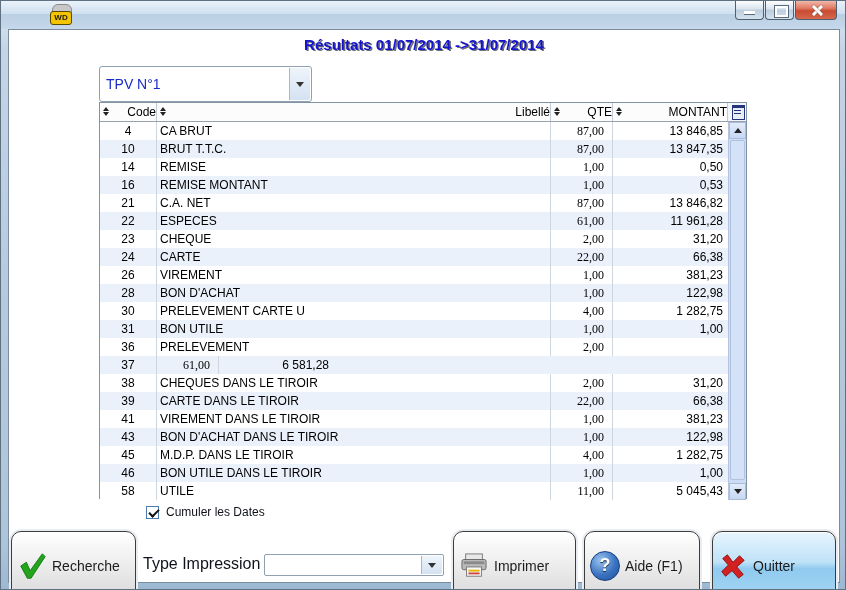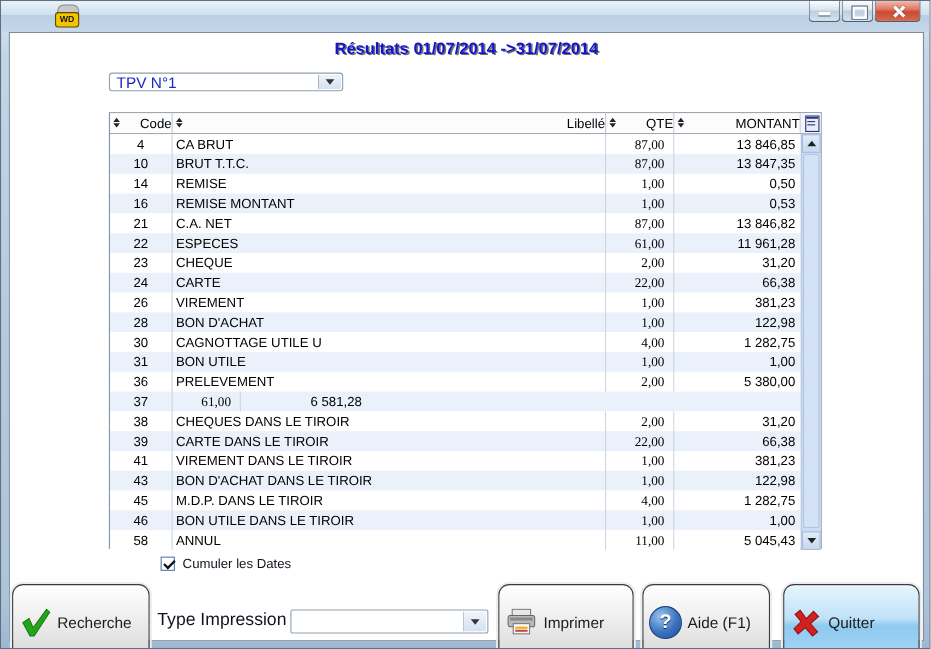--- a/index.html
+++ b/index.html
@@ -24,21 +24,21 @@
   .glyph-close{position:absolute;left:15px;top:4px;width:12px;height:10px;}
   .glyph-close:before,.glyph-close:after{content:"";position:absolute;left:5px;top:-1px;width:3px;height:13px;background:#fff;box-shadow:0 0 1px #5a1a10;}
   .glyph-close:before{transform:rotate(45deg);}
   .glyph-close:after{transform:rotate(-45deg);}
   
   .panel{position:absolute;left:7px;top:28px;width:832px;height:554px;background:#ffffff;border:1px solid #7d8c9b;box-sizing:border-box;}
   .page-title{position:absolute;left:0;top:6px;width:100%;text-align:center;
     font-size:15px;font-weight:bold;color:#1414cf;text-shadow:1.4px 1.4px 0 #6f6f6f;letter-spacing:0px;}
   
   .combo{position:absolute;box-sizing:border-box;background:#fff;border:1px solid #8fa0b0;border-radius:3px;}
-  .combo-tpv{left:90px;top:36px;width:213px;height:17px;}
+  .combo-tpv{left:90px;top:36px;width:213px;height:36px;}
   .combo-value{position:absolute;left:6px;top:0;height:100%;display:flex;align-items:center;font-size:14px;color:#1a2ac8;}
   .combo-arrow{position:absolute;right:1px;top:1px;bottom:1px;width:20px;border-left:1px solid #a8b8cc;border-radius:0 2px 2px 0;
     background:linear-gradient(180deg,#eef4fb 0%,#d4e2f2 100%);display:flex;align-items:center;justify-content:center;}
   .tri-down{width:0;height:0;border-left:4px solid transparent;border-right:4px solid transparent;border-top:5px solid #333;}
   
   .table{position:absolute;left:90px;top:72px;width:648px;height:397px;border:1px solid #8293a4;box-sizing:border-box;background:#fff;}
   .thead{display:flex;height:18px;border-bottom:1px solid #98a2ae;background:#fcfcfc;}
   .hcell{position:relative;box-sizing:border-box;border-right:1px solid #c3cad2;font-size:12px;color:#000;
     display:flex;align-items:center;justify-content:flex-end;}
   .sort-icon{position:absolute;left:1px;top:2px;width:9px;height:13px;display:flex;flex-direction:column;align-items:center;justify-content:center;gap:1px;}
@@ -220,35 +220,34 @@
               <div class="tcell c-montant">381,23</div>
             </div>
             <div class="trow alt">
               <div class="tcell c-code">28</div>
               <div class="tcell c-libelle">BON D'ACHAT</div>
               <div class="tcell c-qte">1,00</div>
               <div class="tcell c-montant">122,98</div>
             </div>
             <div class="trow">
               <div class="tcell c-code">30</div>
-              <div class="tcell c-libelle">CAGNOTTAGE UTILE U</div>
+              <div class="tcell c-libelle">PRELEVEMENT CARTE U</div>
               <div class="tcell c-qte">4,00</div>
               <div class="tcell c-montant">1 282,75</div>
             </div>
             <div class="trow alt">
               <div class="tcell c-code">31</div>
               <div class="tcell c-libelle">BON UTILE</div>
               <div class="tcell c-qte">1,00</div>
               <div class="tcell c-montant">1,00</div>
             </div>
             <div class="trow">
               <div class="tcell c-code">36</div>
               <div class="tcell c-libelle">PRELEVEMENT</div>
               <div class="tcell c-qte">2,00</div>
-              <div class="tcell c-montant">5 380,00</div>
             </div>
             <div class="trow alt">
               <div class="tcell c-code">37</div>
               <div class="tcell c-qte">61,00</div>
               <div class="tcell c-montant">6 581,28</div>
             </div>
             <div class="trow">
               <div class="tcell c-code">38</div>
               <div class="tcell c-libelle">CHEQUES DANS LE TIROIR</div>
               <div class="tcell c-qte">2,00</div>
@@ -279,21 +278,21 @@
               <div class="tcell c-montant">1 282,75</div>
             </div>
             <div class="trow alt">
               <div class="tcell c-code">46</div>
               <div class="tcell c-libelle">BON UTILE DANS LE TIROIR</div>
               <div class="tcell c-qte">1,00</div>
               <div class="tcell c-montant">1,00</div>
             </div>
             <div class="trow">
               <div class="tcell c-code">58</div>
-              <div class="tcell c-libelle">ANNUL</div>
+              <div class="tcell c-libelle">UTILE</div>
               <div class="tcell c-qte">11,00</div>
               <div class="tcell c-montant">5 045,43</div>
             </div>
           </div>
         <div class="vscroll">
           <div class="sthumb"></div>
           <div class="sbtn up">
               <span class="tri-up-s"></span>
             </div>
           <div class="sbtn down">

